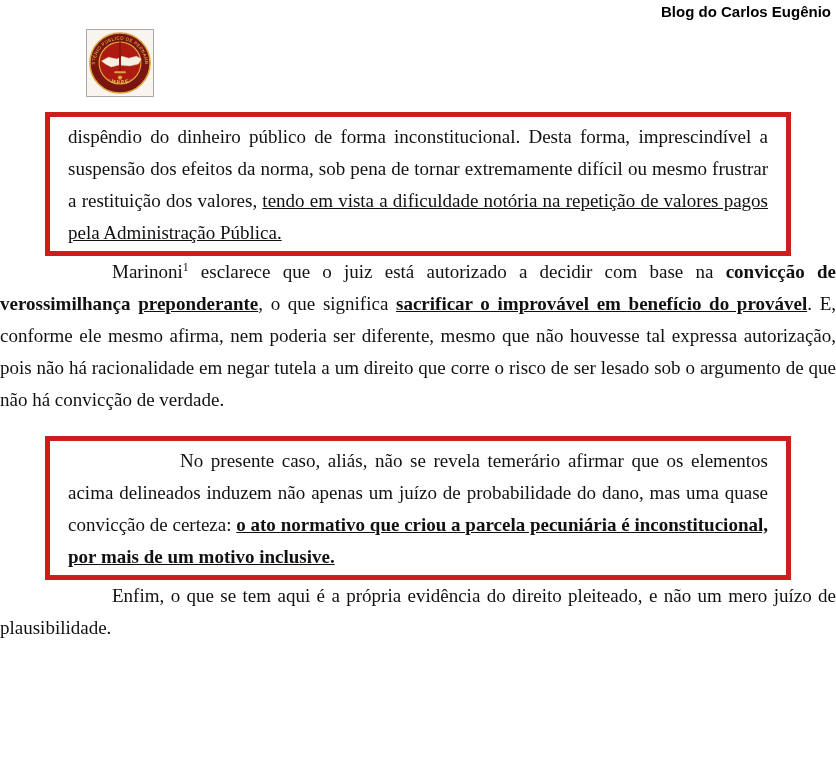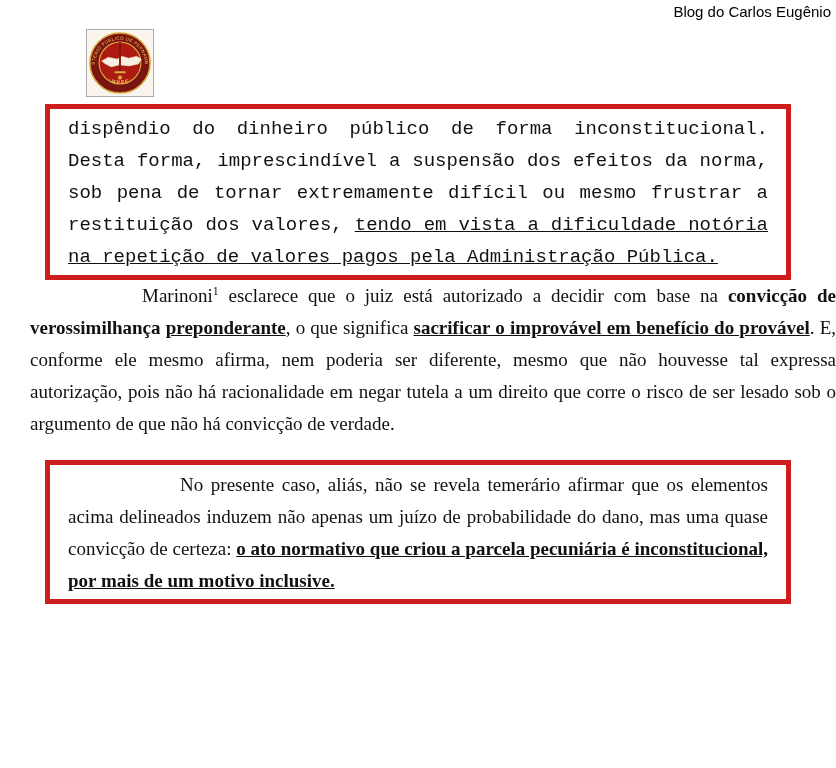--- a/index.html
+++ b/index.html
@@ -2,36 +2,36 @@
 <html lang="pt" style="--highlight-border: #cc1e1c; --watermark-text: #000000;"><head>
 <meta charset="utf-8">
 <style>
   html,body{margin:0;padding:0;background:#ffffff;}
   body{width:836px;height:768px;position:relative;overflow:hidden;
        font-family:"Liberation Serif","DejaVu Serif",serif;color:#111;}
 
   
   .watermark{position:absolute;top:3px;right:5px;
              font-family:"Liberation Sans","DejaVu Sans",sans-serif;
-             font-weight:400;font-size:15px;color:var(--watermark-text,#000);}
+             font-weight:700;font-size:15px;color:var(--watermark-text,#000);}
   .header-row{position:absolute;top:29px;left:86px;display:flex;align-items:flex-start;}
   .logo-frame{width:68px;height:68px;border:1px solid #aaa;background:#faf4ee;
               display:flex;align-items:center;justify-content:center;box-sizing:border-box;}
   .header-text{margin-left:9px;padding-top:14px;line-height:19px;white-space:nowrap;}
   .org-name{font-size:16px;}
   .office-name{font-size:15.5px;}
 
   
   .doc-body{position:absolute;top:100px;left:0;right:0;}
   p.doc{font-size:19px;line-height:32px;text-align:justify;margin:0;}
   .indent{text-indent:112px;}
-  .normal-par{margin-left:66px;margin-right:70px;padding-left:30px;}
+  .normal-par{margin-left:66px;margin-right:70px;}
   .red-box{border:5px solid var(--highlight-border,#cc1e1c);
            margin-left:45px;margin-right:45px;padding:4px 18px 2px 18px;}
-  .red-box.first{margin-top:4px;font-family:Liberation Mono, monospace;}
+  .red-box.first{margin-top:12px;}
   .mt14{margin-top:14px;} .mt2{margin-top:20px;} .mt16{margin-top:16px;}
   .b{font-weight:bold;}
   .u{text-decoration:underline;}
   .i{font-style:italic;}
   sup{font-size:0.62em;line-height:0;vertical-align:super;}
 </style>
 </head>
 <body>
 
 <div class="watermark">Blog do Carlos Eugênio</div>
@@ -64,15 +64,16 @@
   <div class="red-box first">
     <p class="doc"><span>dispêndio do dinheiro público de forma inconstitucional. Desta forma, imprescindível a suspensão dos efeitos da norma, sob pena de tornar extremamente difícil ou mesmo frustrar a restituição dos valores, </span><span class="u">tendo em vista a dificuldade notória na repetição de valores pagos pela Administração Pública.</span></p>
   </div>
 
   <p class="doc normal-par indent mt14"><span>Marinoni</span><sup>1</sup><span> esclarece que o juiz está autorizado a decidir com base na </span><span class="b">convicção de verossimilhança </span><span class="b u">preponderante</span><span>, o que significa </span><span class="b u">sacrificar o improvável em benefício do provável</span><span>. E, conforme ele mesmo afirma, nem poderia ser diferente, mesmo que não houvesse tal expressa autorização, pois não há racionalidade em negar tutela a um direito que corre o risco de ser lesado sob o argumento de que não há convicção de verdade.</span></p>
 
   <div class="red-box mt2">
     <p class="doc indent"><span>No presente caso, aliás, não se revela temerário afirmar que os elementos acima delineados induzem não apenas um juízo de probabilidade do dano, mas uma quase convicção de certeza: </span><span class="b u">o ato normativo que criou a parcela pecuniária é inconstitucional, por mais de um motivo inclusive.</span></p>
   </div>
 
+  <p class="doc normal-par indent mt14"><span>Enfim, o que se tem aqui é a própria evidência do direito pleiteado, e não um mero juízo de plausibilidade.</span></p>
 
 
 </div>
 
 </body></html>

